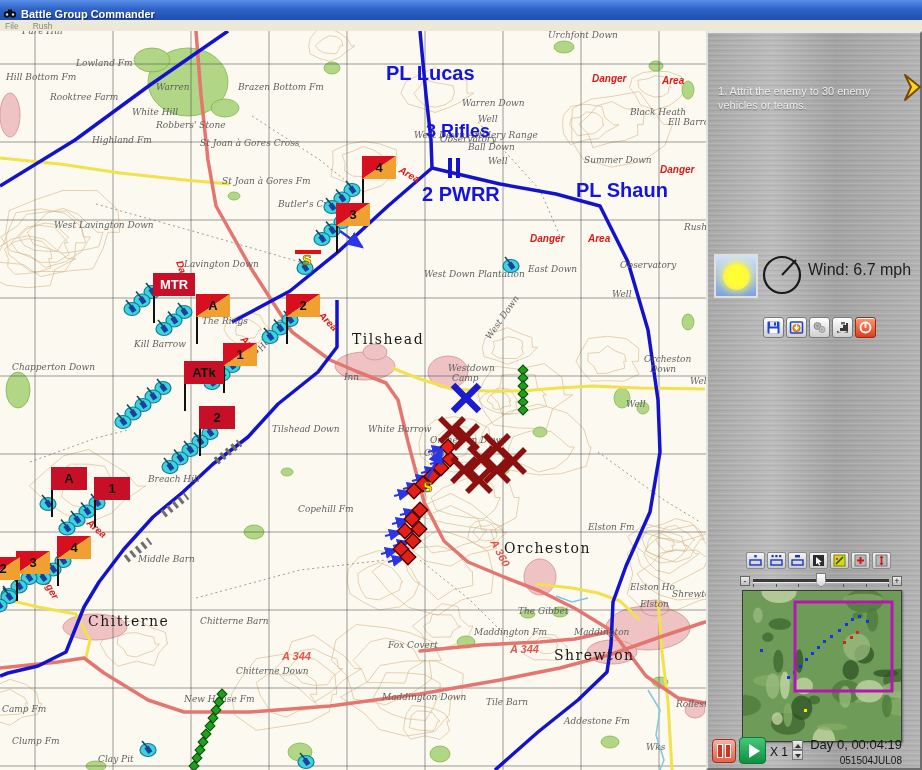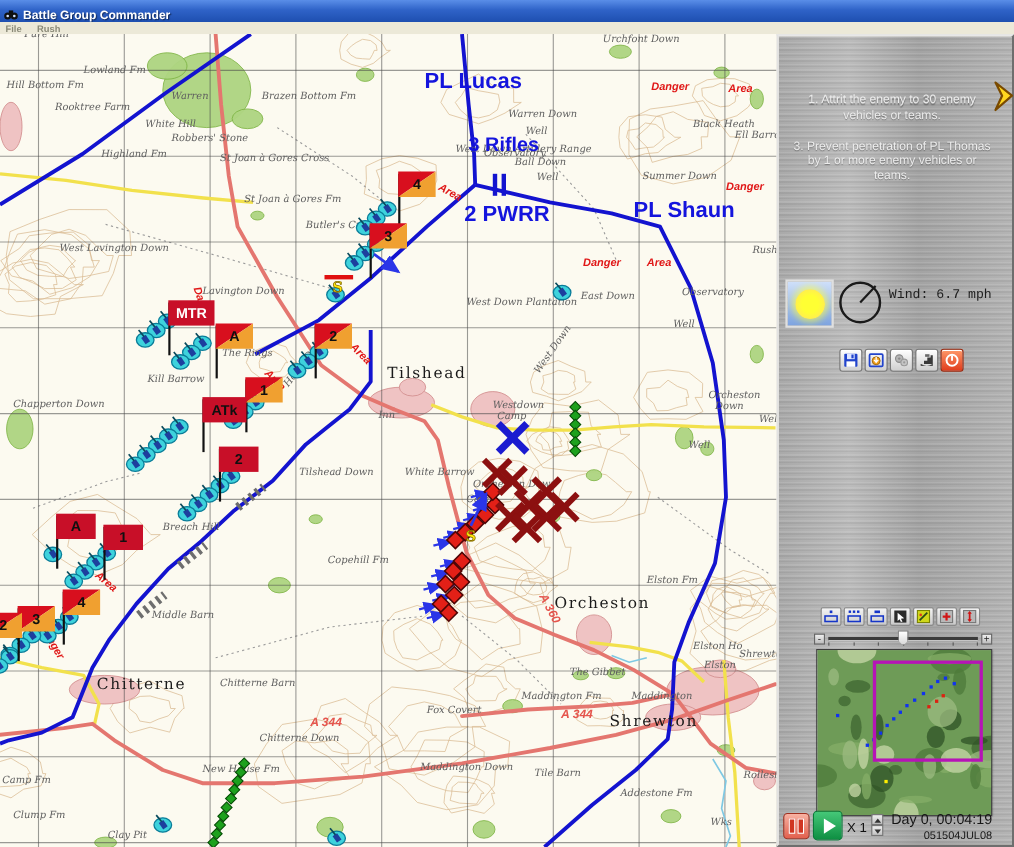--- a/index.html
+++ b/index.html
@@ -7,48 +7,48 @@
   
   #titlebar{position:absolute;left:0;top:0;width:922px;height:20px;
     background:linear-gradient(180deg,#5a8ee8 0%,#2f63c8 45%,#1e4fb0 100%);
     display:flex;align-items:flex-end;color:#fff;font-weight:bold;font-size:11px;
     text-shadow:1px 1px 1px rgba(0,0,0,.5);}
   #titlebar .ticon{margin:0 4px 0 3px;display:block;}
   
   #menubar{position:absolute;left:0;top:20px;width:922px;height:11px;background:#ece9d8;
     border-bottom:1px solid #d6d2c2;font-size:8.5px;color:#8a8a78;display:flex;gap:14px;
     padding-left:5px;align-items:center;}
-  .menu-item{cursor:default;font-weight:bold;}
+  .menu-item{cursor:default;}
   
   #map-wrap{position:absolute;left:0;top:31px;width:706px;height:535px;background:#fcfaf0;}
   #map-svg{display:block;}
   .lbl{font-family:"DejaVu Serif",serif;font-style:italic;font-size:9px;fill:#5f5f5f;}
   .town{font-family:"DejaVu Serif",serif;font-size:14px;fill:#1a1a1a;letter-spacing:1.5px;}
   .dng{font-family:"Liberation Sans",sans-serif;font-weight:bold;font-style:italic;font-size:10px;fill:#e01818;}
   .rd{font-family:"Liberation Sans",sans-serif;font-weight:bold;font-style:italic;font-size:11px;fill:#e5554d;}
   .pl{font-family:"Liberation Sans",sans-serif;font-weight:bold;fill:#1414dd;}
   .flagtxt{font-family:"Liberation Sans",sans-serif;font-weight:bold;font-size:13px;}
   .sic{font-family:"DejaVu Serif",serif;font-weight:bold;font-size:13px;fill:#ffe70a;stroke:#806800;stroke-width:.7px;}
   
   #sidebar{position:absolute;left:706px;top:31px;width:216px;height:739px;box-sizing:border-box;
     border-left:2px solid #e2e2e2;border-top:2px solid #e8e8e8;border-right:2px solid #6e6e6e;border-bottom:2px solid #6e6e6e;
     background:
       repeating-linear-gradient(180deg,rgba(255,255,255,.10) 0 1px,rgba(0,0,0,.05) 2px 3px,rgba(255,255,255,0) 3px 5px),
       linear-gradient(90deg,#a9a9a9,#bcbcbc 30%,#a3a3a3 60%,#b4b4b4);}
   #sb-title{position:absolute;left:0;top:8px;width:100%;text-align:center;font-weight:bold;font-size:13px;color:#111;}
   #objectives{position:absolute;left:10px;top:52px;width:186px;font-size:11px;color:#ededed;line-height:1.25;
     text-shadow:0 1px 1px rgba(0,0,0,.35);}
-  #objectives p{margin:0 0 14px 0;text-align:center;}
+  #objectives p{margin:0 0 14px 0;}
   #panel-arrow{position:absolute;right:-2px;top:40px;cursor:pointer;}
   #weather-box{position:absolute;left:6px;top:221px;width:40px;height:40px;border:2px solid #dfdfdf;
     background:linear-gradient(180deg,#cfe0fa,#7da3e0);display:flex;align-items:center;justify-content:center;}
   #sun{width:27px;height:27px;border-radius:50%;background:radial-gradient(circle,#ffff33 40%,#ffef4d 70%,rgba(255,240,80,.25) 100%);
     box-shadow:0 0 6px 3px rgba(255,255,60,.6);}
   #compass{position:absolute;left:52px;top:219px;width:44px;height:44px;}
-  #wind-label{position:absolute;left:100px;top:228px;font-size:12px;color:#1d1d1d;font-family:Liberation Mono, monospace;}
+  #wind-label{position:absolute;left:100px;top:228px;font-size:16px;color:#1d1d1d;}
   #mid-toolbar{position:absolute;left:55px;top:284px;display:flex;gap:2px;}
   .tbtn{width:21px;height:21px;border:1px solid #7a7a7a;border-radius:3px;
     background:linear-gradient(180deg,#ffffff,#cfcfcf);box-shadow:inset 0 1px 0 #fff;
     display:flex;align-items:center;justify-content:center;padding:0;cursor:pointer;}
   .tbtn.red{background:linear-gradient(180deg,#ff9a6a,#e03c1c);border-color:#9a2a10;}
   #mini-toolbar{position:absolute;left:38px;top:519px;display:flex;gap:2px;}
   .mbtn{width:19px;height:17px;border:1px solid #8a8a8a;border-radius:2px;
     background:linear-gradient(180deg,#f4f4f4,#cacaca);display:flex;align-items:center;justify-content:center;padding:0;cursor:pointer;}
   #zoom-slider{position:absolute;left:32px;top:540px;width:162px;height:16px;}
   .sl-end{position:absolute;top:3px;width:10px;height:10px;background:linear-gradient(180deg,#efefef,#bdbdbd);
@@ -759,21 +759,20 @@
         <text x="428" y="492" class="sic" text-anchor="middle">S</text>
         <line x1="340" y1="231" x2="362" y2="247" stroke="#2a35e8" stroke-width="2.5" marker-end="url(#ah)"></line>
         <line x1="428" y1="478" x2="442" y2="449" stroke="#2a35e8" stroke-width="2.5" marker-end="url(#ah)"></line>
       </svg>
   </div>
 
   <div id="sidebar">
 
     <div id="objectives">
       <p>1. Attrit the enemy to 30 enemy vehicles or teams.</p>
-      <p>3. Prevent penetration of PL Thomas by 1 or more enemy vehicles or teams.</p>
     </div>
 
     <svg id="panel-arrow" width="20" height="30" viewBox="0 0 20 30">
       <polygon points="3,2 18,14 3,27 9,14" fill="#ffd61f" stroke="#7a4a00" stroke-width="2" stroke-linejoin="round"></polygon>
     </svg>
 
     <div id="weather-box">
       <div id="sun"></div>
     </div>
 

